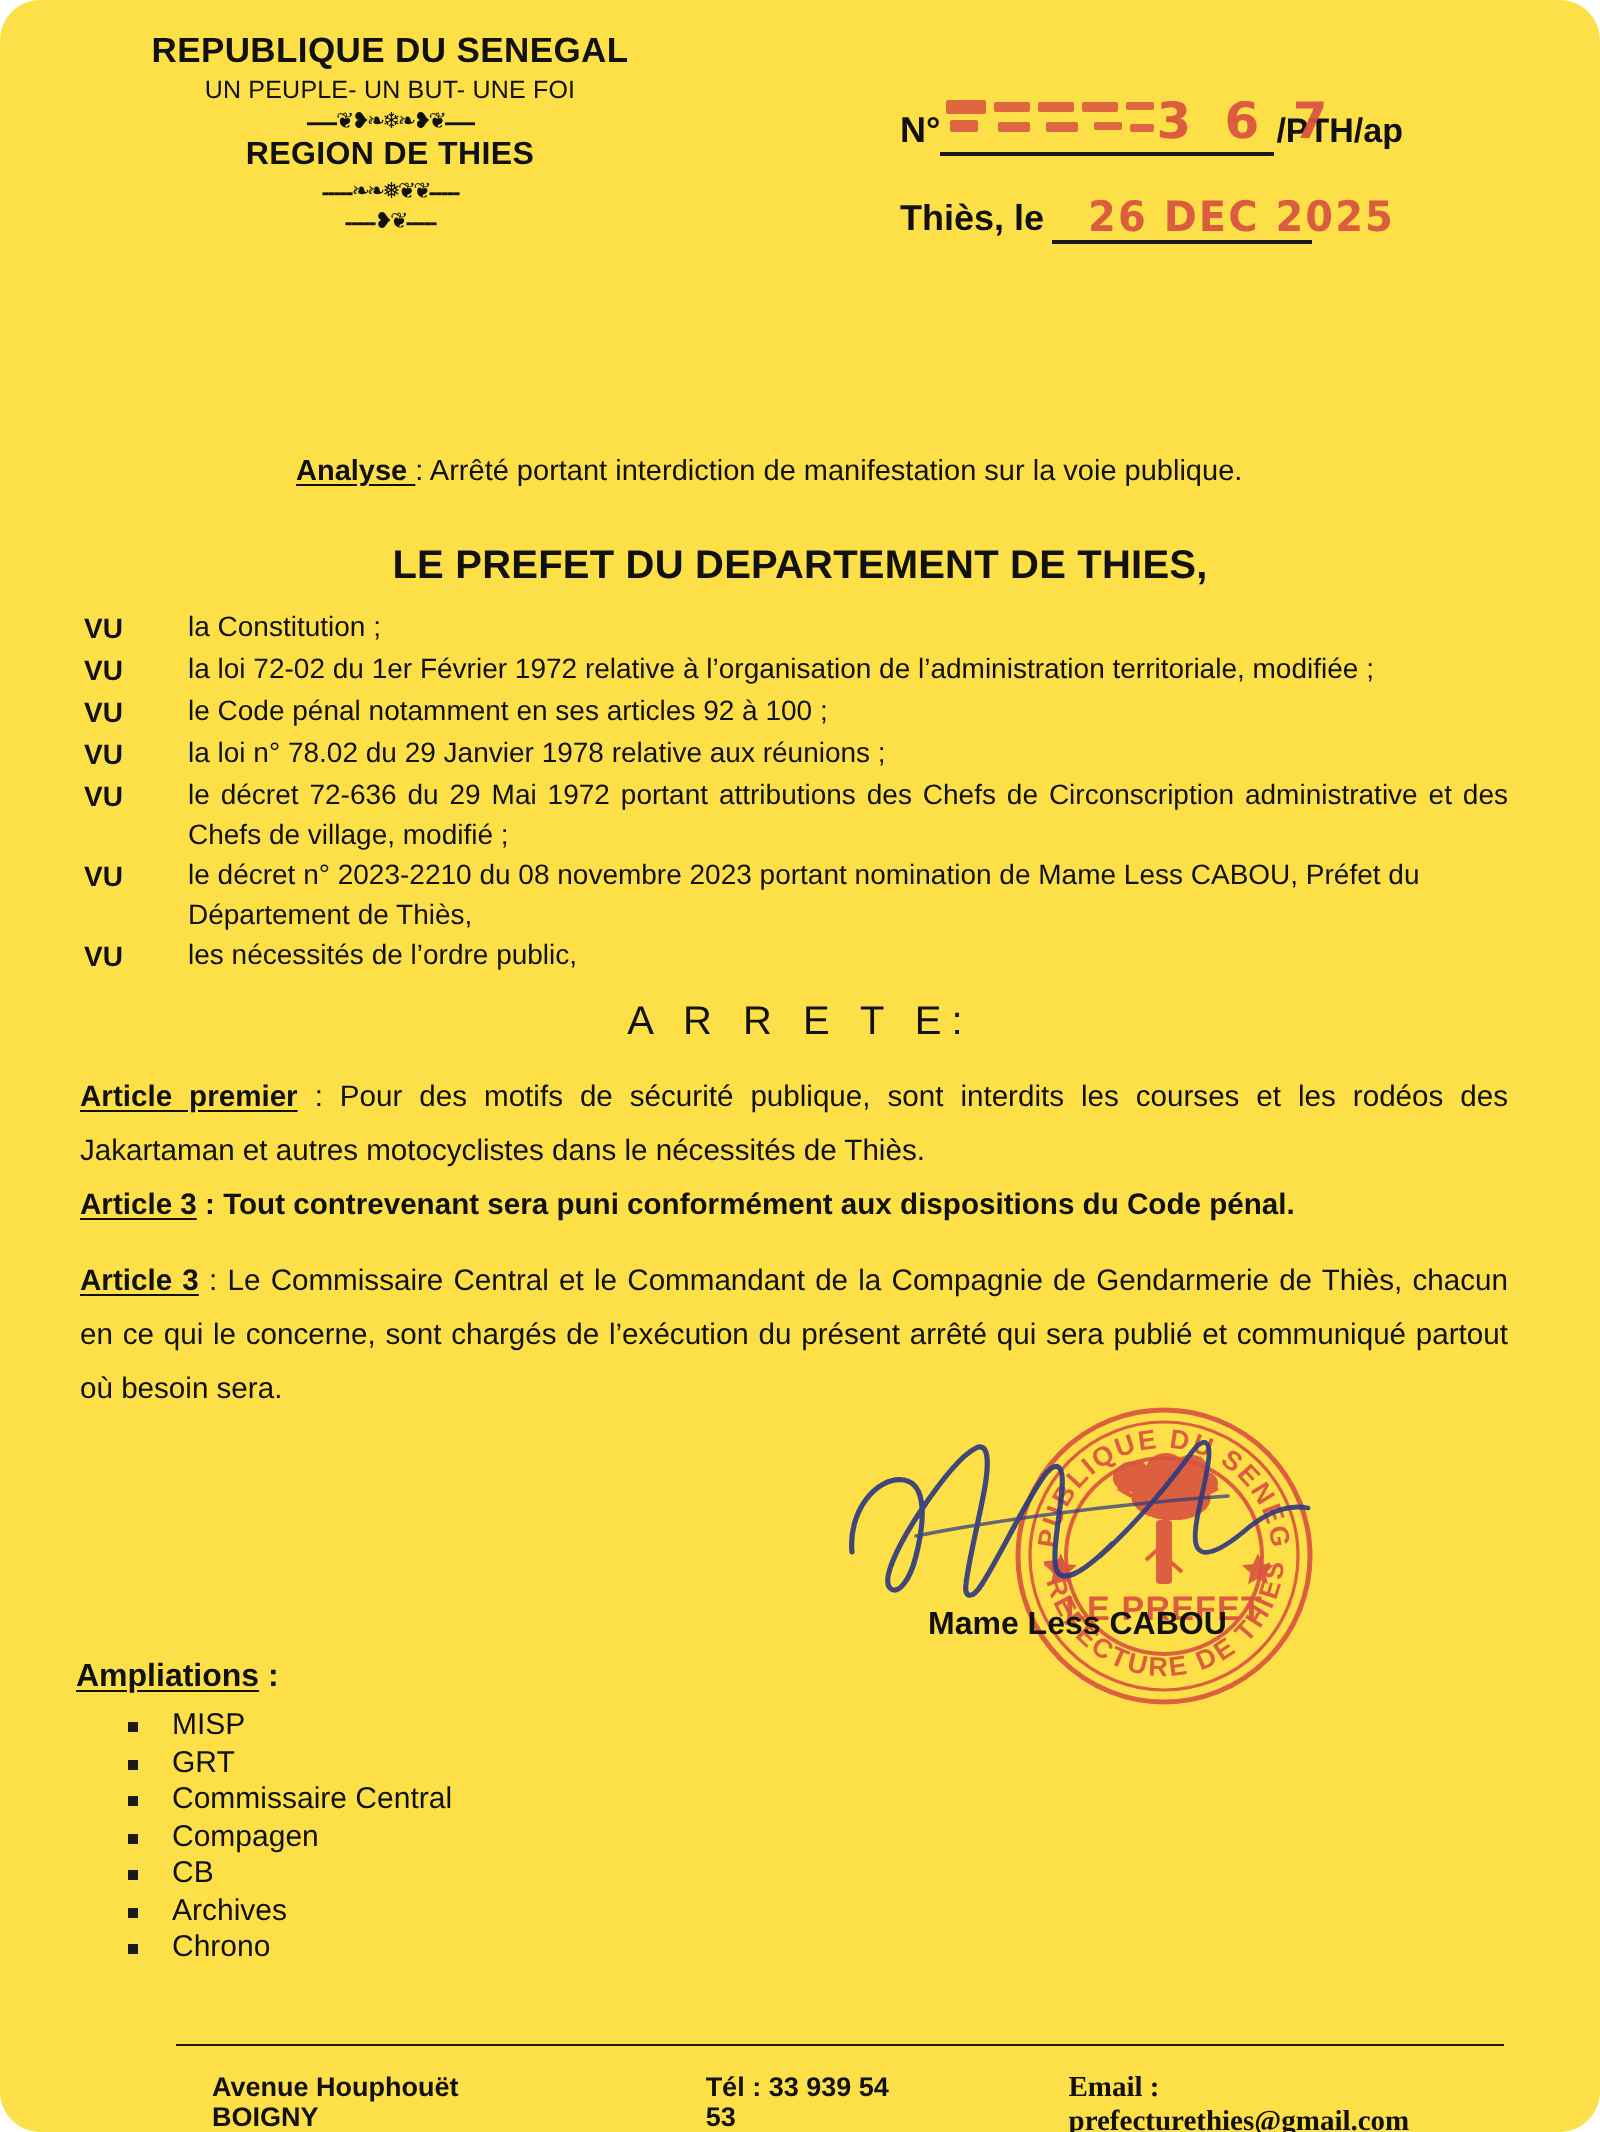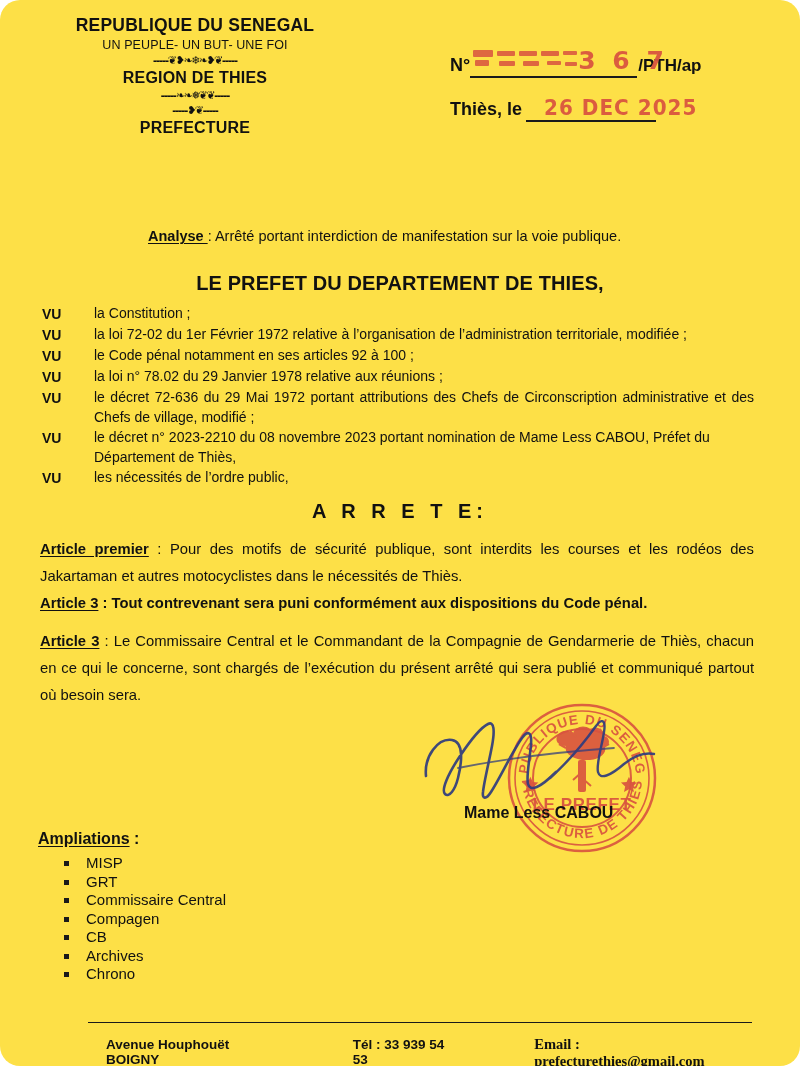--- a/index.html
+++ b/index.html
@@ -199,21 +199,21 @@
     text-justify: inter-word;
   }
 
   .arrete {
     position: absolute;
     left: 0;
     right: 0;
     top: 500px;
     text-align: center;
     font-size: 20px;
-    font-weight: bold;
+    font-weight: normal;
     letter-spacing: 5px;
   }
 
   .article {
     position: absolute;
     left: 40px;
     width: 714px;
     font-size: 14.8px;
     line-height: 27px;
     text-align: justify;
@@ -336,21 +336,20 @@
 
     <div class="ornament">
       <span class="dash">-----</span><span class="glyph">❧❧❅❦❦</span><span class="dash">-----</span>
     </div>
 
 
     <div class="ornament">
       <span class="dash">-----</span><span class="glyph">❥❦</span><span class="dash">-----</span>
     </div>
 
-    <div class="lh-sub">PREFECTURE</div>
   </div>
 
   <div class="refblock">
 
     <div class="ref-line">
       <span class="ref-label">N°</span>
       <span class="ref-rule n-rule">
         <span class="stamp-red stamp-smudge">
           <span class="smudge-bar" style="left:0px;  top:0px;  width:20px; height:7px;"></span>
           <span class="smudge-bar" style="left:24px; top:1px;  width:18px; height:5px;"></span>

